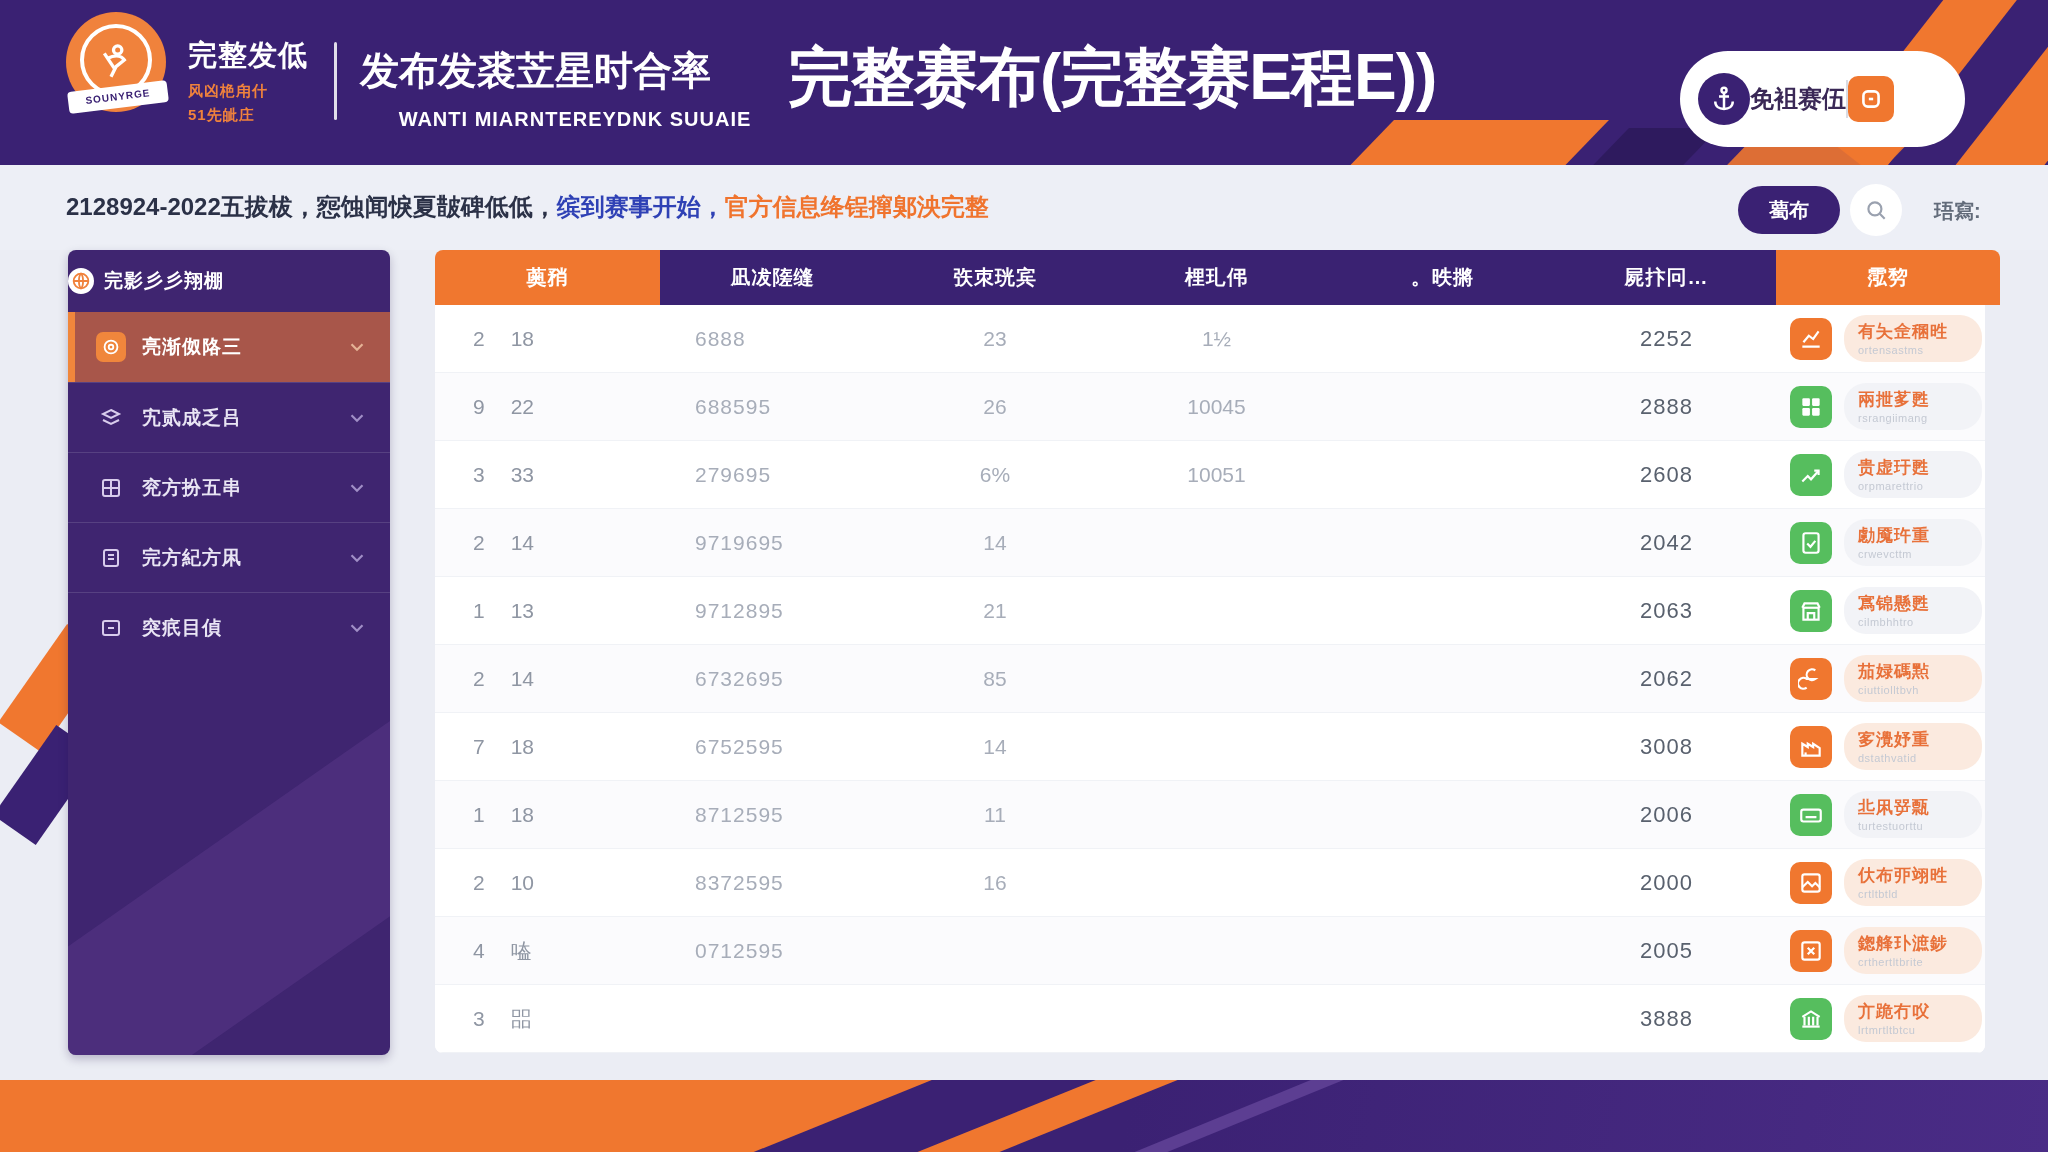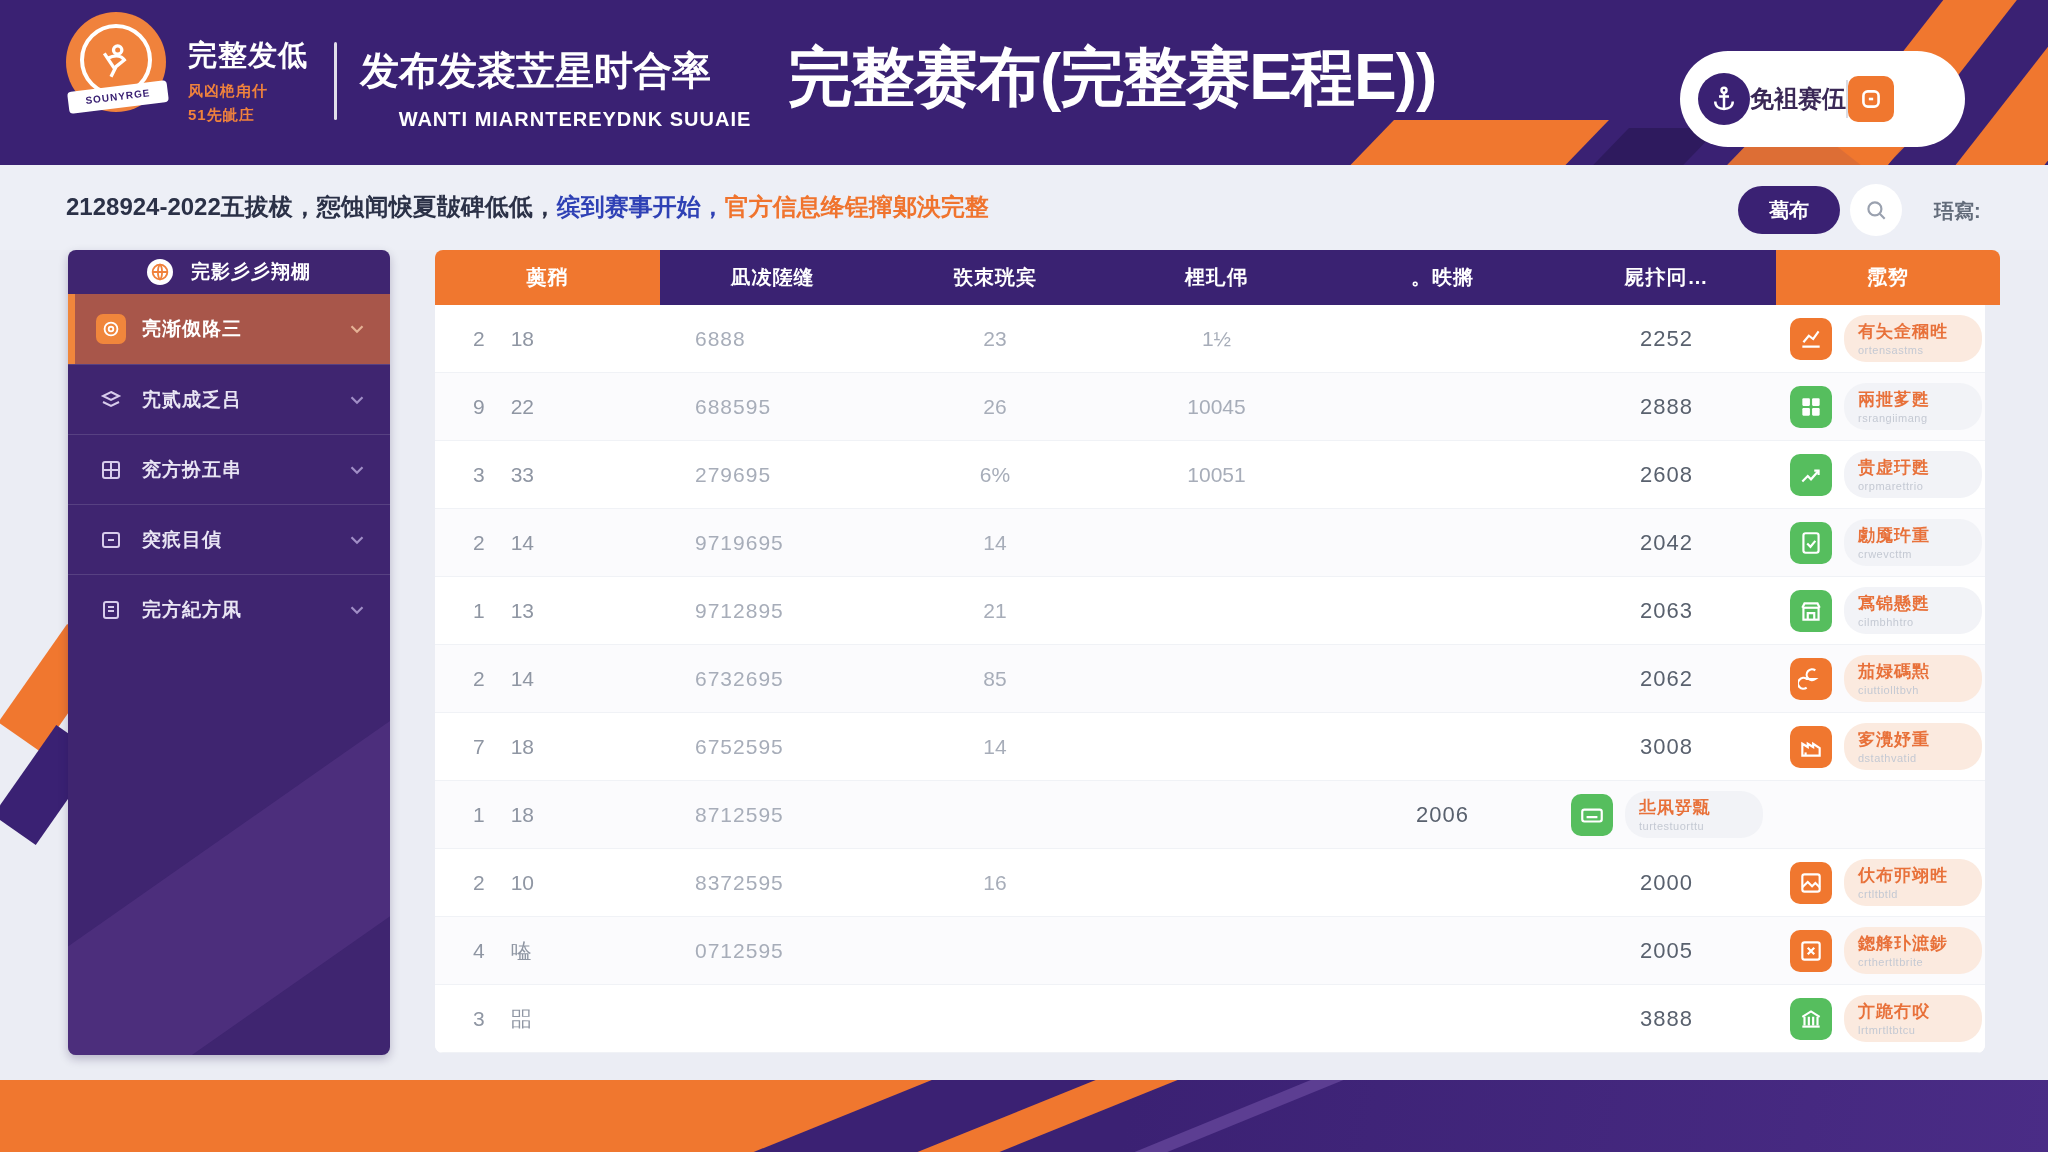--- a/index.html
+++ b/index.html
@@ -45,21 +45,21 @@
   .nt-dark { color:#2B3147; }
   .nt-blue { color:#2F41B5; }
   .nt-orange { color:#F0742E; }
   .notice-btn { position:absolute; left:1738px; top:186px; width:102px; height:48px; background:#3A2173; border-radius:24px; color:#fff; font-size:20px; font-weight:bold; display:flex; align-items:center; justify-content:center; border:none; cursor:pointer; }
   .notice-search { position:absolute; left:1850px; top:184px; width:52px; height:52px; border-radius:50%; background:#fff; display:flex; align-items:center; justify-content:center; cursor:pointer; }
   .notice-right-label { position:absolute; left:1934px; top:198px; color:#626B7A; font-size:20px; font-weight:bold; }
 
   
   .sidebar { position:absolute; left:68px; top:250px; width:322px; height:805px; background:#3F2570; border-radius:8px; overflow:hidden; box-shadow:0 4px 10px rgba(30,15,70,.25); }
   .side-stripe { position:absolute; left:-120px; top:560px; width:680px; height:160px; background:#573787; opacity:.55; transform:rotate(-35deg); }
-  .side-header { position:relative; height:44px; display:flex; align-items:center; justify-content:center; gap:18px; }
+  .side-header { position:relative; height:62px; display:flex; align-items:center; gap:10px; }
   .side-header-icon { width:26px; height:26px; border-radius:50%; background:#fff; display:flex; align-items:center; justify-content:center; overflow:hidden; }
   .side-header-title { color:#fff; font-size:19px; font-weight:bold; letter-spacing:1px; }
   .side-menu { position:relative; }
   .side-item { position:relative; height:70px; display:flex; align-items:center; padding:0 22px 0 28px; gap:16px; cursor:pointer; border-top:1px solid rgba(255,255,255,.13); }
   .side-item.active { background:#A8564A; border-top:none; border-left:7px solid #F0863C; padding-left:21px; }
   .side-item .s-icon { width:30px; height:30px; display:flex; align-items:center; justify-content:center; flex:0 0 auto; }
   .side-item.active .s-icon { background:#F0863C; border-radius:7px; }
   .side-item .s-label { color:#E9E5F4; font-size:19px; font-weight:bold; flex:1; letter-spacing:1px; }
   .side-item.active .s-label { color:#fff; }
   .side-item .s-chev { width:22px; height:22px; opacity:.8; }
@@ -224,39 +224,39 @@
           <span class="s-label">兖方扮五串</span>
           <span>
             <svg class="ic s-chev" viewBox="0 0 24 24" fill="none" stroke="#B9A9DC" stroke-width="2.4">
               <path d="M6 9l6 6 6-6"></path>
             </svg>
           </span>
         </div>
         <div class="side-item">
           <span class="s-icon">
             <svg class="ic" viewBox="0 0 24 24" width="24" height="24" fill="none" stroke="#D8CCEC" stroke-width="2">
-              <rect x="4" y="5" width="16" height="14" rx="2"></rect>
-              <path d="M9 12h6"></path>
-            </svg>
-          </span>
-          <span class="s-label">突疧目偵</span>
+              <rect x="5" y="4" width="14" height="16" rx="2"></rect>
+              <path d="M9 9h6M9 13h6"></path>
+            </svg>
+          </span>
+          <span class="s-label">完方紀方凩</span>
           <span>
             <svg class="ic s-chev" viewBox="0 0 24 24" fill="none" stroke="#B9A9DC" stroke-width="2.4">
               <path d="M6 9l6 6 6-6"></path>
             </svg>
           </span>
         </div>
         <div class="side-item">
           <span class="s-icon">
             <svg class="ic" viewBox="0 0 24 24" width="24" height="24" fill="none" stroke="#D8CCEC" stroke-width="2">
-              <rect x="5" y="4" width="14" height="16" rx="2"></rect>
-              <path d="M9 9h6M9 13h6"></path>
-            </svg>
-          </span>
-          <span class="s-label">完方紀方凩</span>
+              <rect x="4" y="5" width="16" height="14" rx="2"></rect>
+              <path d="M9 12h6"></path>
+            </svg>
+          </span>
+          <span class="s-label">突疧目偵</span>
           <span>
             <svg class="ic s-chev" viewBox="0 0 24 24" fill="none" stroke="#B9A9DC" stroke-width="2.4">
               <path d="M6 9l6 6 6-6"></path>
             </svg>
           </span>
         </div>
       </div>
   </div>
 
   <div class="table">
@@ -434,20 +434,21 @@
               <div class="act-sub">dstathvatid</div>
             </div>
           </div>
         </div>
         <div class="tr">
           <div class="td col-a">
             <span>1</span>
             <span>18</span>
           </div>
           <div class="td col-b">8712595</div>
+          <div class="td col-c">11</div>
           <div class="td col-d"></div>
           <div class="td col-e"></div>
           <div class="td col-f">2006</div>
           <div class="td col-g">
             <div class="act-icon green">
               <svg class="ic" viewBox="0 0 24 24" width="26" height="26" fill="none" stroke="#fff" stroke-width="2">
                 <rect x="3" y="7" width="18" height="11" rx="2"></rect>
                 <path d="M7 11h.01M11 11h.01M15 11h.01M7 14h10"></path>
               </svg>
             </div>

